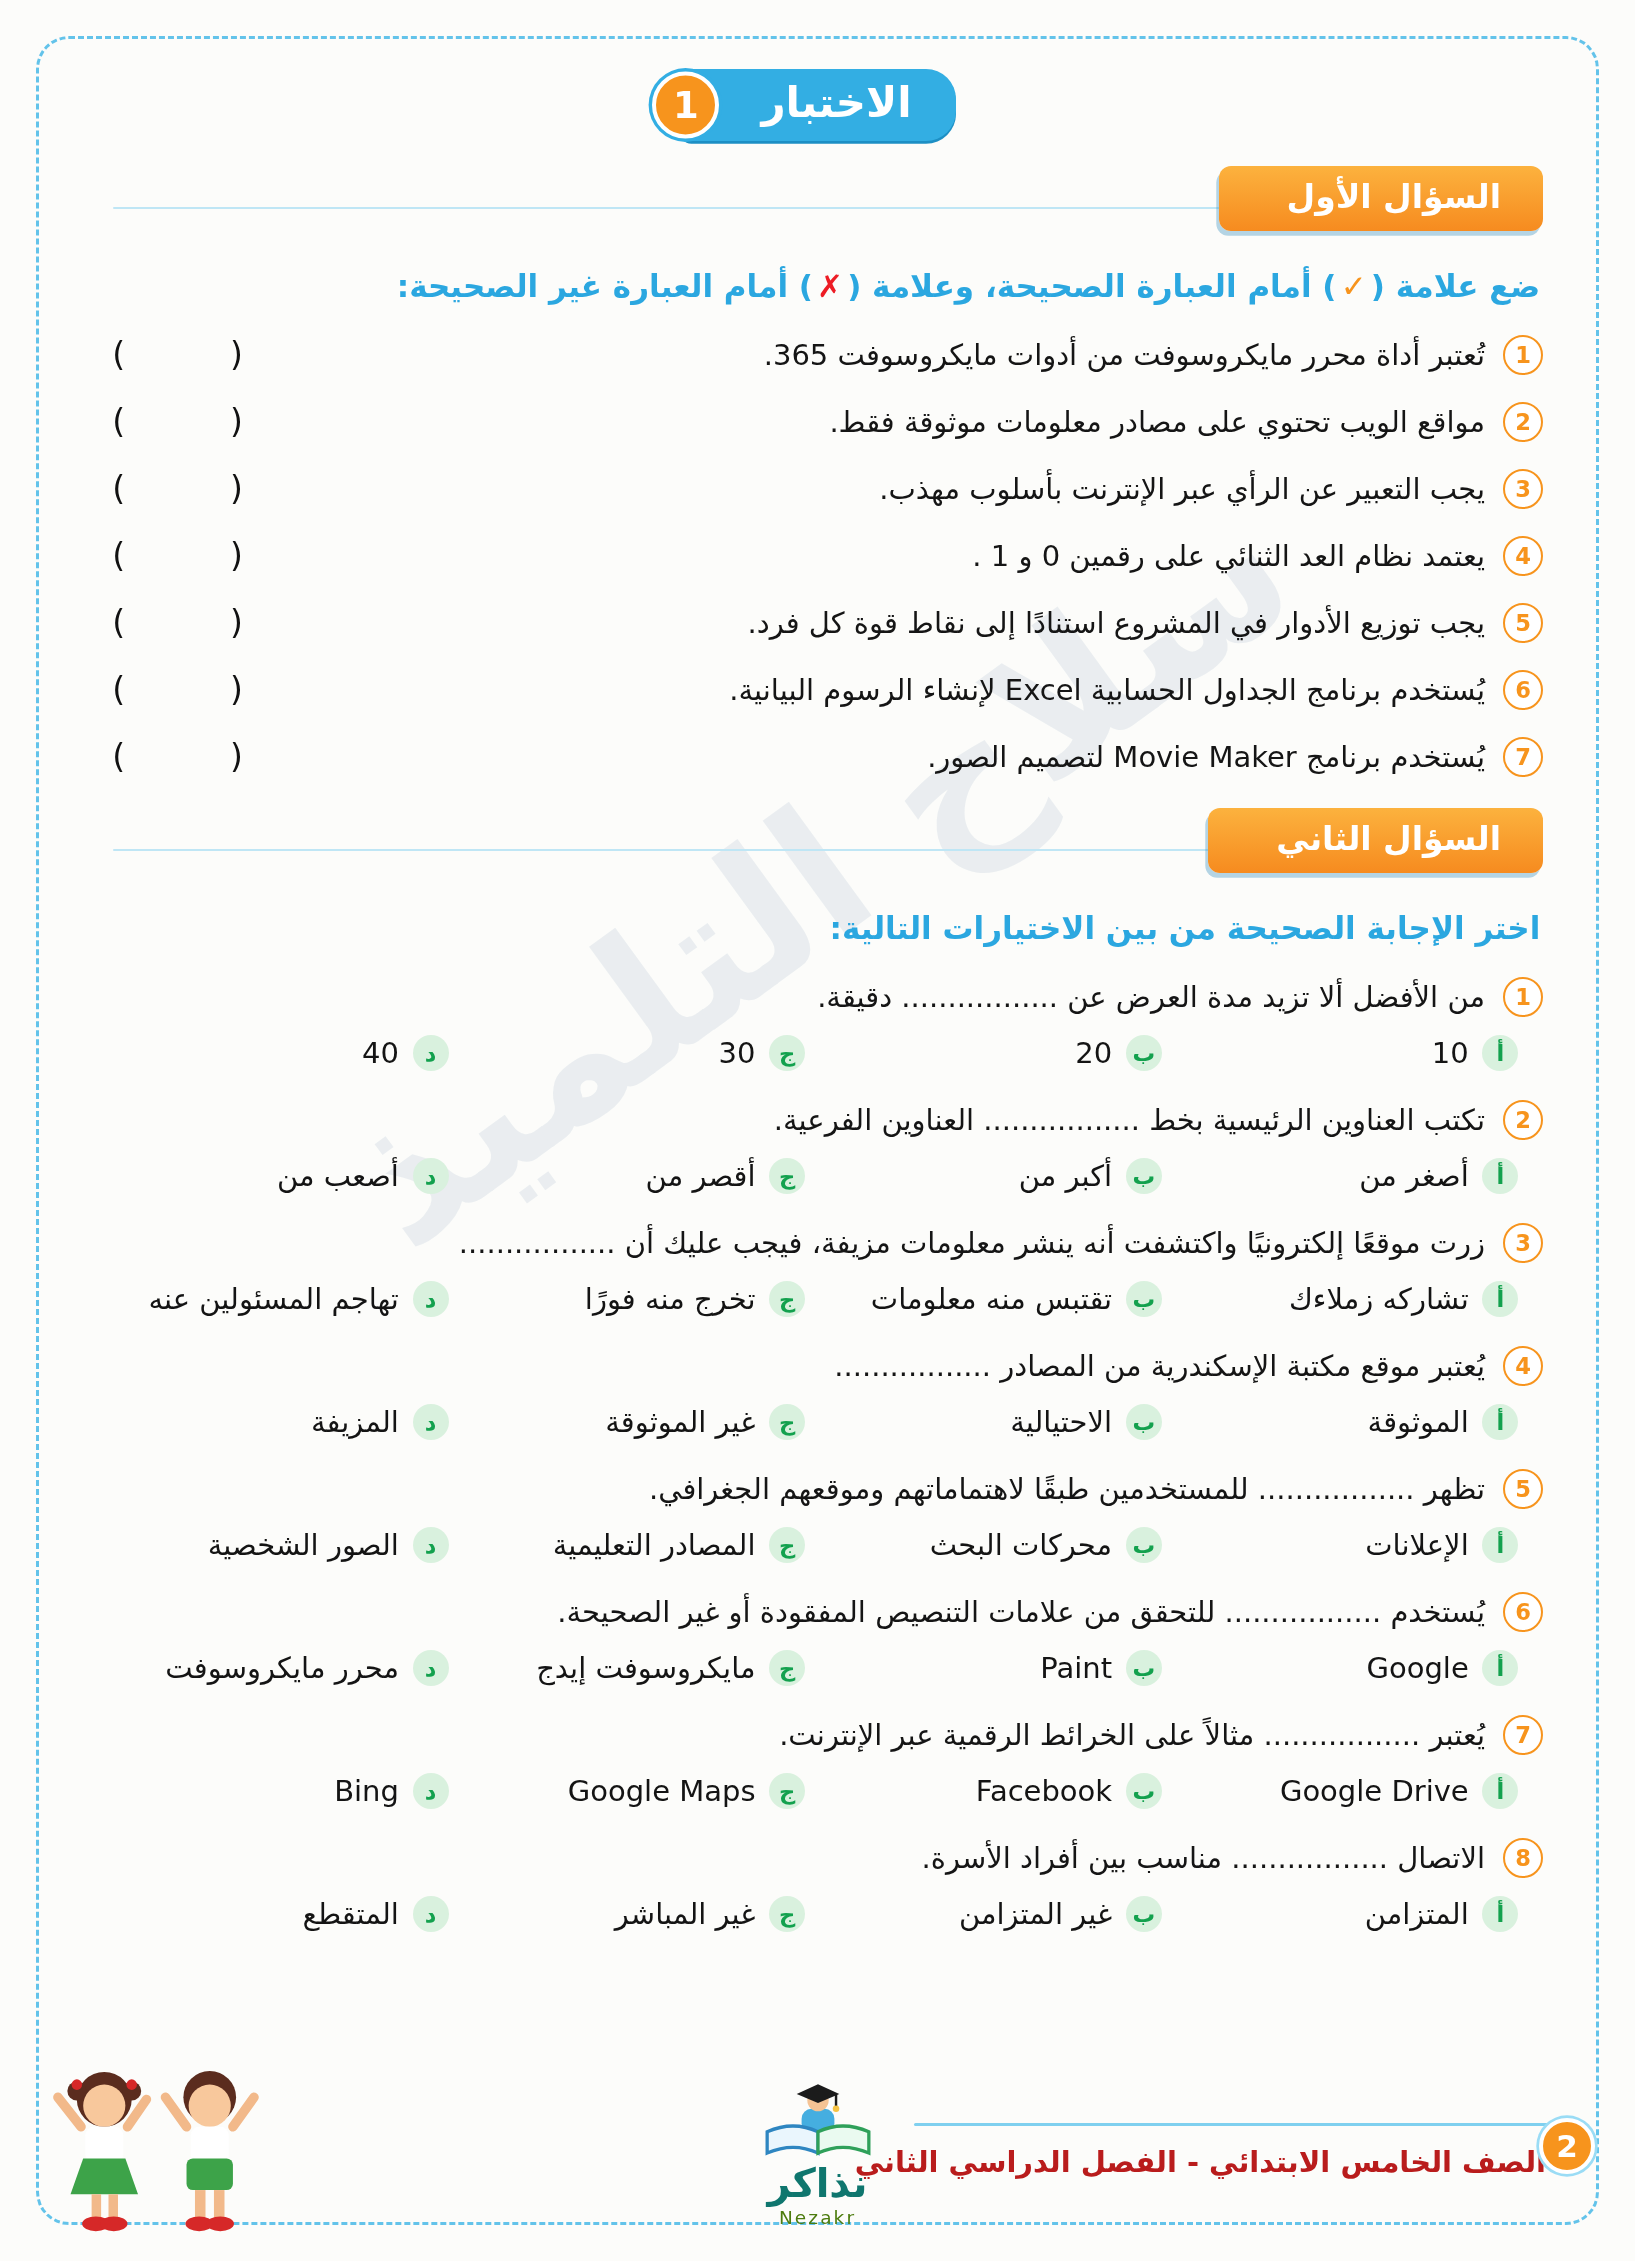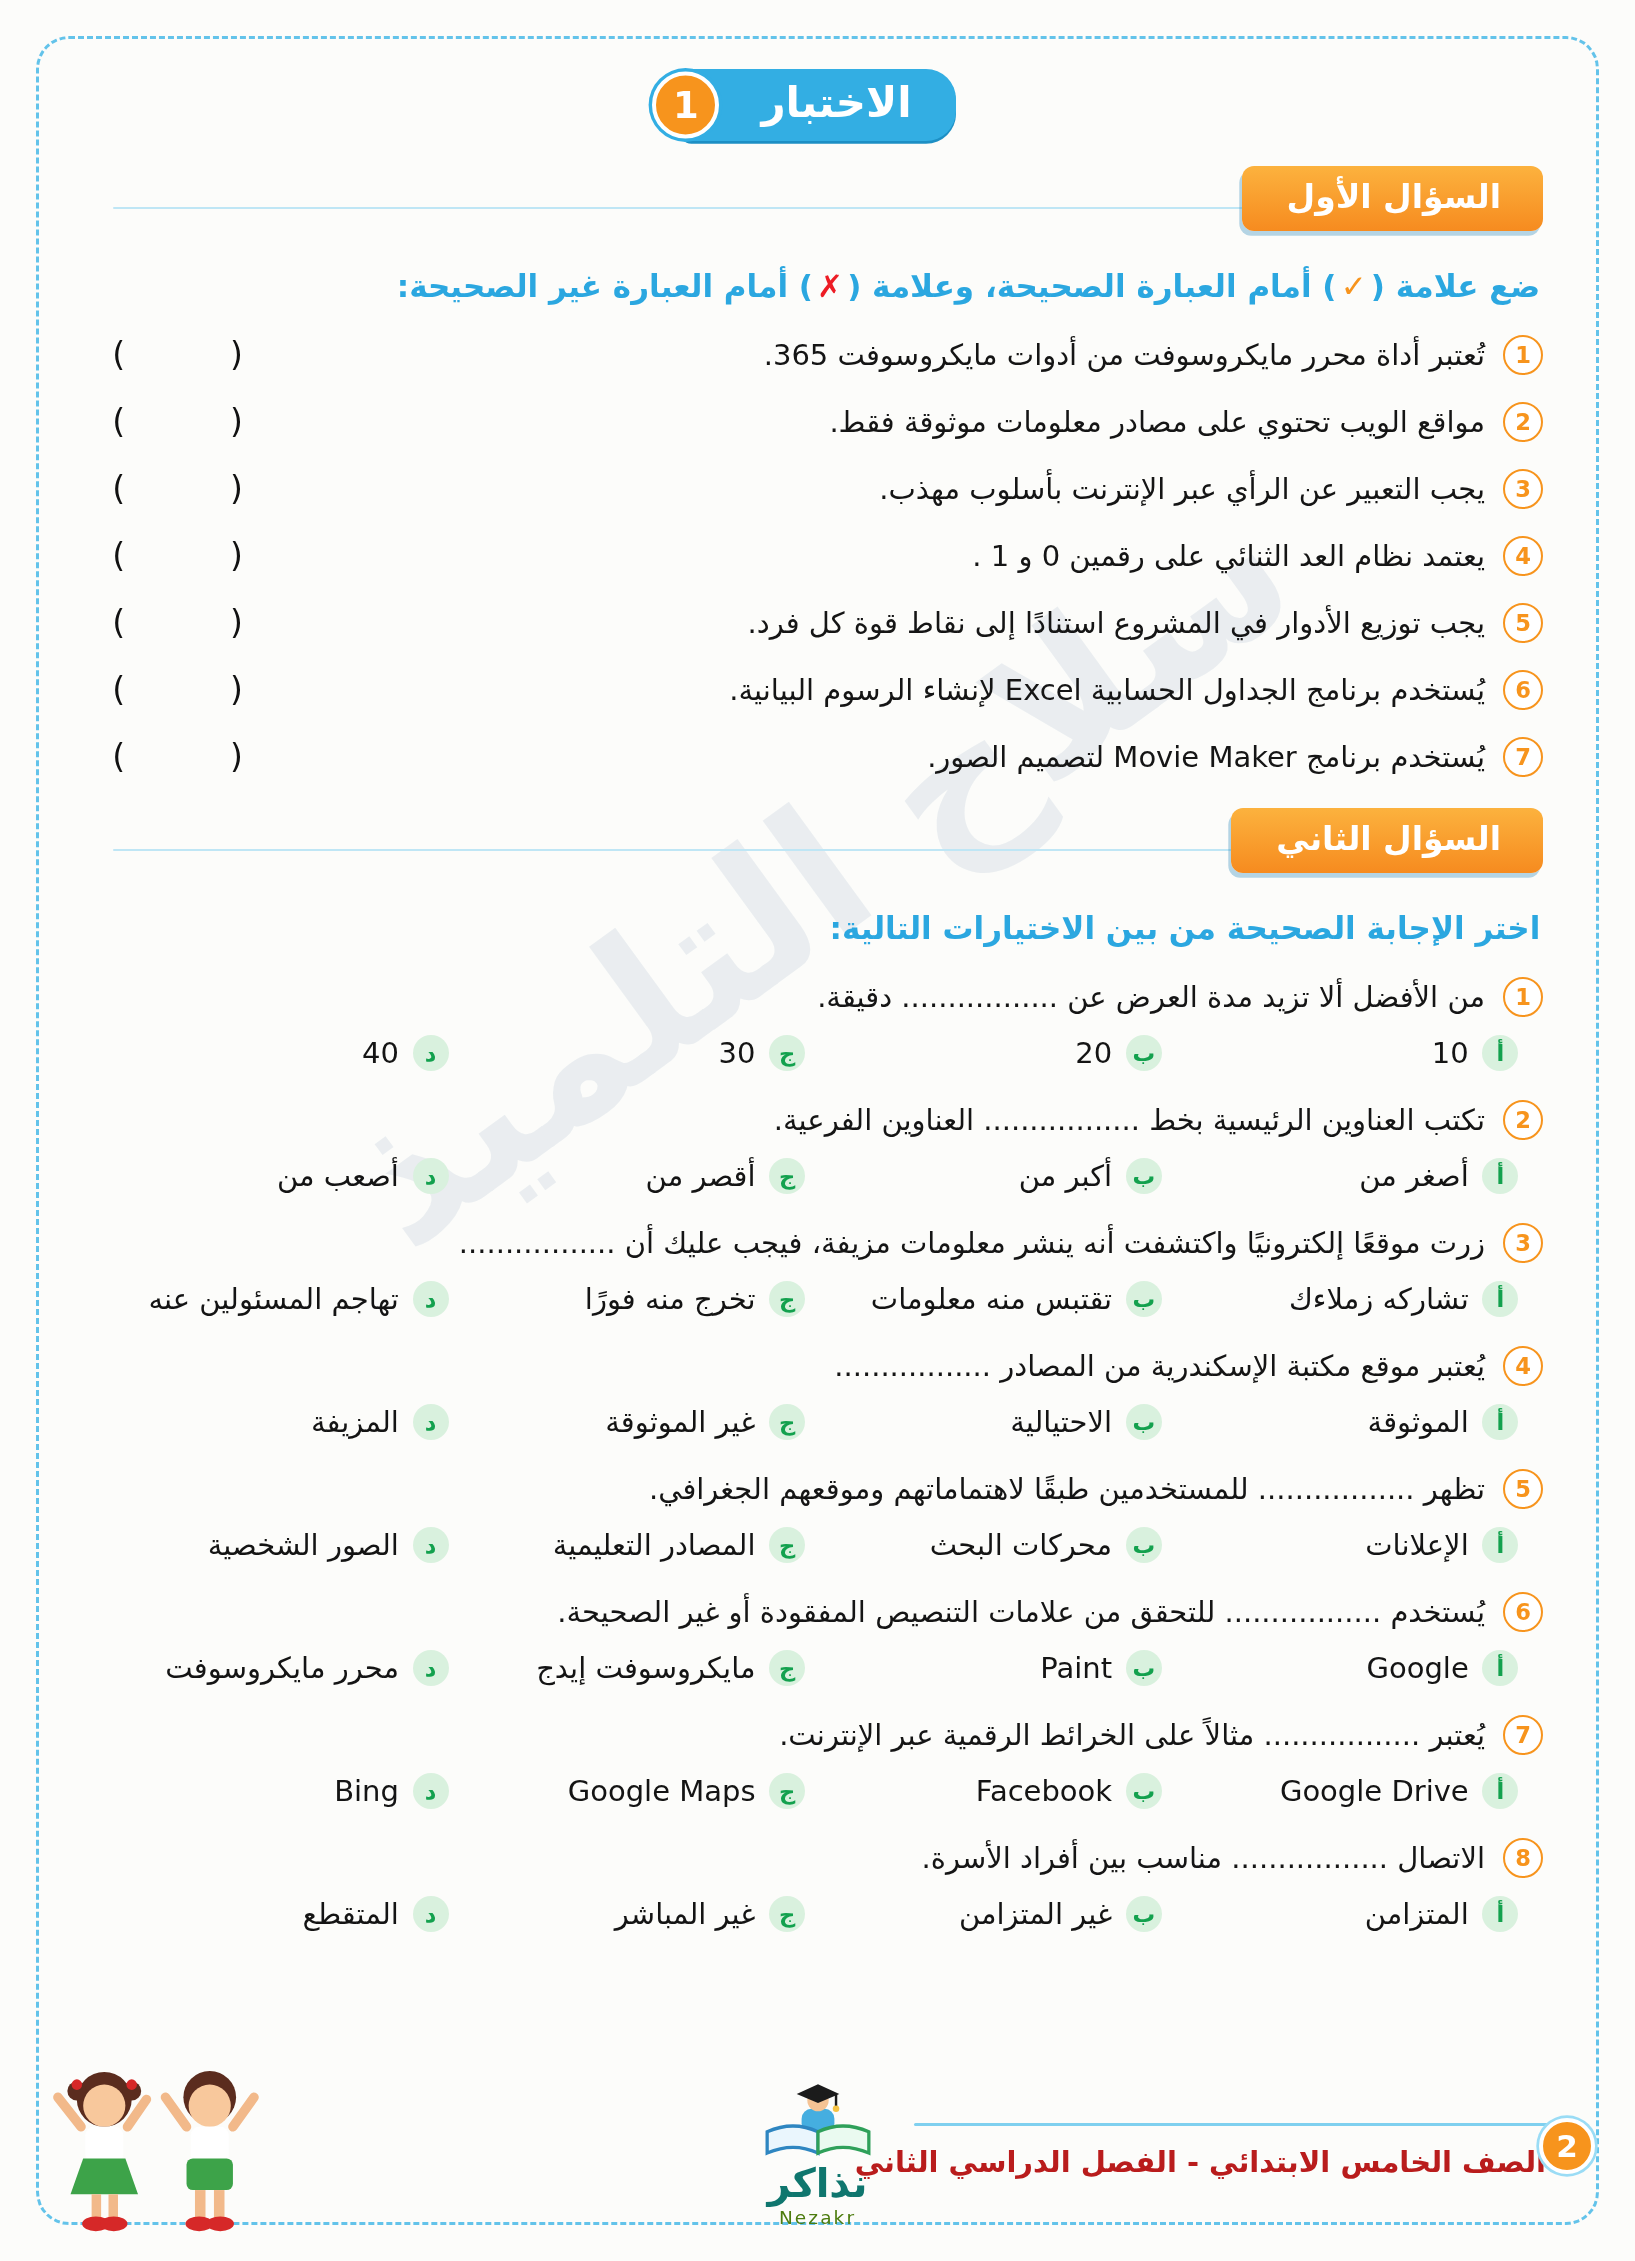--- a/index.html
+++ b/index.html
@@ -54,21 +54,21 @@
     color: #fff; font-size: 37px; font-weight: bold;
     display: flex; align-items: center; justify-content: center;
   }
   
   .banner-row { position: relative; height: 68px; margin-top: 24.6px; }
   .banner-row.second { margin-top: 31px; text-align: right; }
   .section-banner {
     position: absolute; right: 0; top: 0;
     background: linear-gradient(180deg,#fcb23e,#f68b1f);
     color: #fff; font-size: 33px; font-weight: bold;
-    padding: 11px 42px 15px 45px;
+    padding: 11px 42px 15px 68px;
     border-radius: 12px;
     box-shadow: -2.7px 4.8px 0 rgba(46,137,186,0.35);
     z-index: 2;
   }
   .banner-line {
     position: absolute; right: 273px; left: 20.5px; top: 41px;
     height: 2.7px; background: #bfe6f5; border-radius: 2.7px;
   }
   
   .instruction {

